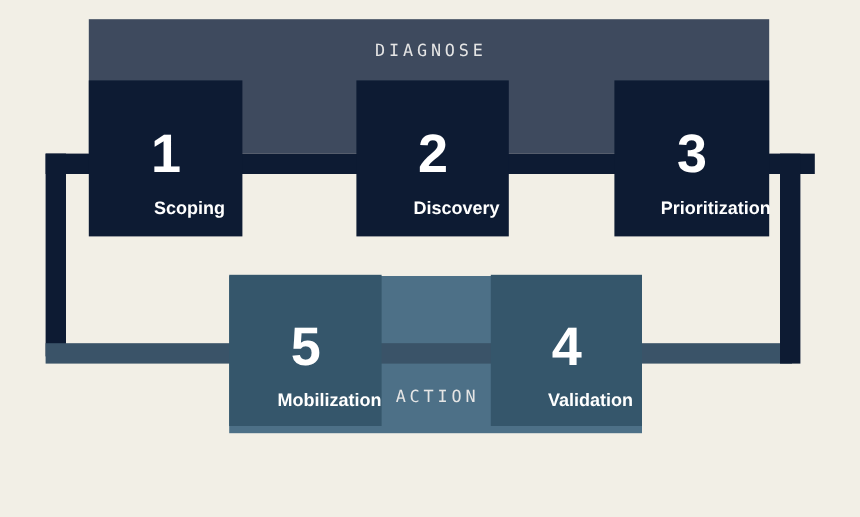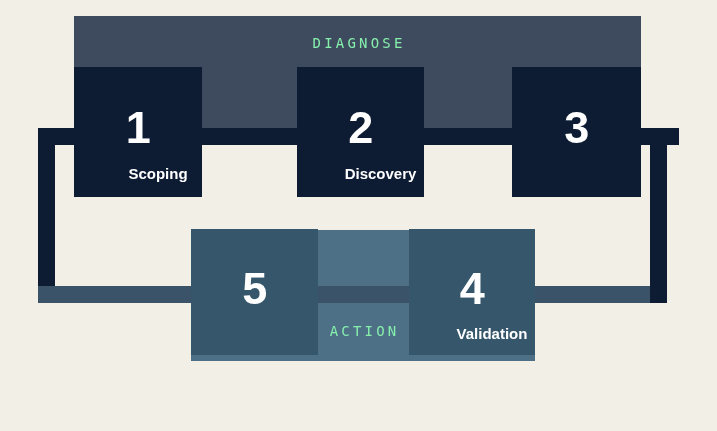--- a/index.html
+++ b/index.html
@@ -46,21 +46,21 @@
     align-items: flex-end;
     z-index: 1;
   }
   #action-band .band-label {
     margin-bottom: 22px;
   }
   .band-label {
     font-family: "DejaVu Sans Mono", "Liberation Mono", monospace;
     font-size: 14px;
     letter-spacing: 3.2px;
-    color: #86efac;
+    color: #e5e5e5;
     font-weight: 400;
     text-indent: 3.2px;
     user-select: none;
   }
 
   
   .conn {
     position: absolute;
   }
   
@@ -173,24 +173,26 @@
     <span class="step-label">Scoping</span>
   </div>
 
   <div class="step diagnose-step" id="step-2">
     <span class="step-number">2</span>
     <span class="step-label">Discovery</span>
   </div>
 
   <div class="step diagnose-step" id="step-3">
     <span class="step-number">3</span>
+    <span class="step-label">Prioritization</span>
   </div>
 
   <div class="step action-step" id="step-5">
     <span class="step-number">5</span>
+    <span class="step-label">Mobilization</span>
   </div>
 
   <div class="step action-step" id="step-4">
     <span class="step-number">4</span>
     <span class="step-label">Validation</span>
   </div>
 
 </div>
 
 </body></html>

